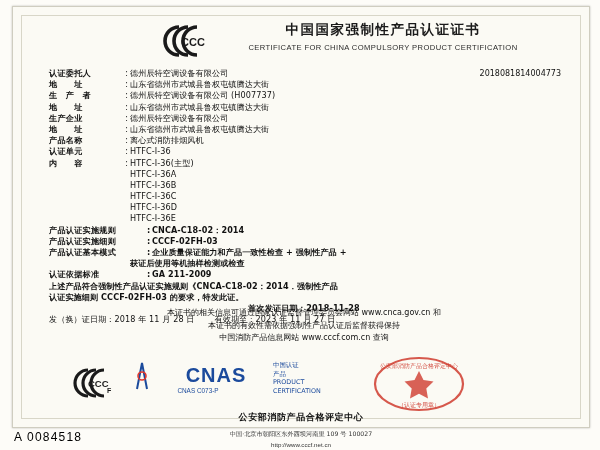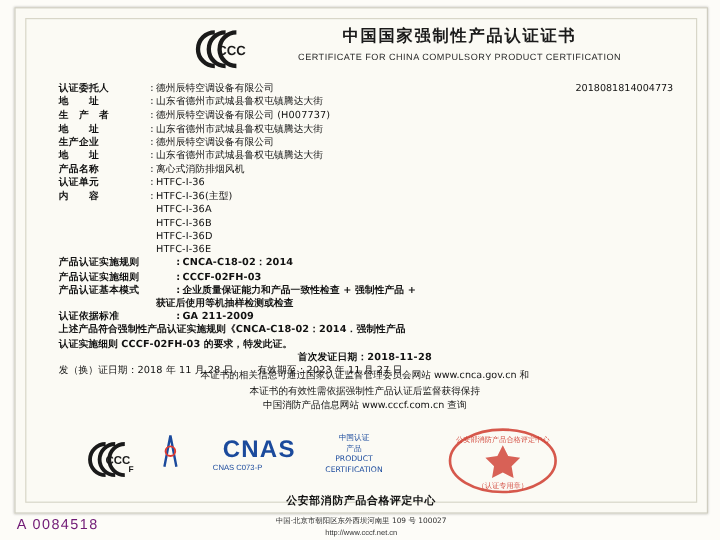--- a/index.html
+++ b/index.html
@@ -193,24 +193,23 @@
   }
   .cnas-mark {
     position: absolute;
     left: 86px;
     top: 6px;
     width: 14px;
     height: 34px;
   }
   .prodcert {
     position: absolute;
-    left: 206px;
+    left: 224px;
     top: 8px;
     width: 80px;
-    text-align: center;
     font-size: 6.4px;
     color: #1b4a9c;
     line-height: 1.35;
     font-family: "DejaVu Sans", sans-serif;
   }
   .stamp {
     position: absolute;
     left: 318px;
     top: 2px;
     width: 104px;
@@ -242,21 +241,21 @@
     font-size: 6.2px;
     color: #333;
     font-family: "Liberation Sans", sans-serif;
   }
   
   .serial {
     position: absolute;
     left: 14px;
     top: 430px;
     font-size: 12px;
-    color: #701a75;
+    color: #000000;
     letter-spacing: 1.2px;
     font-family: "Liberation Sans", sans-serif;
   }
   .cert-no {
     position: absolute;
     right: 28px;
     top: 62px;
     font-size: 8px;
     color: #111;
     font-family: "DejaVu Sans", sans-serif;
@@ -332,20 +331,21 @@
       </div>
 
       <div class="row">
         <span class="lbl">内　　容</span>
         <span class="colon">:</span>
         <span class="val">HTFC-Ⅰ-36(主型)</span>
       </div>
       <div class="sub-rows">
         <div class="sr">HTFC-Ⅰ-36A</div>
         <div class="sr">HTFC-Ⅰ-36B</div>
+        <div class="sr">HTFC-Ⅰ-36C</div>
         <div class="sr">HTFC-Ⅰ-36D</div>
         <div class="sr">HTFC-Ⅰ-36E</div>
       </div>
 
       <div class="row bold-row">
         <span class="lbl wide">产品认证实施规则</span>
         <span class="colon">:</span>
         <span class="val">CNCA-C18-02：2014</span>
       </div>
       <div class="row bold-row">

